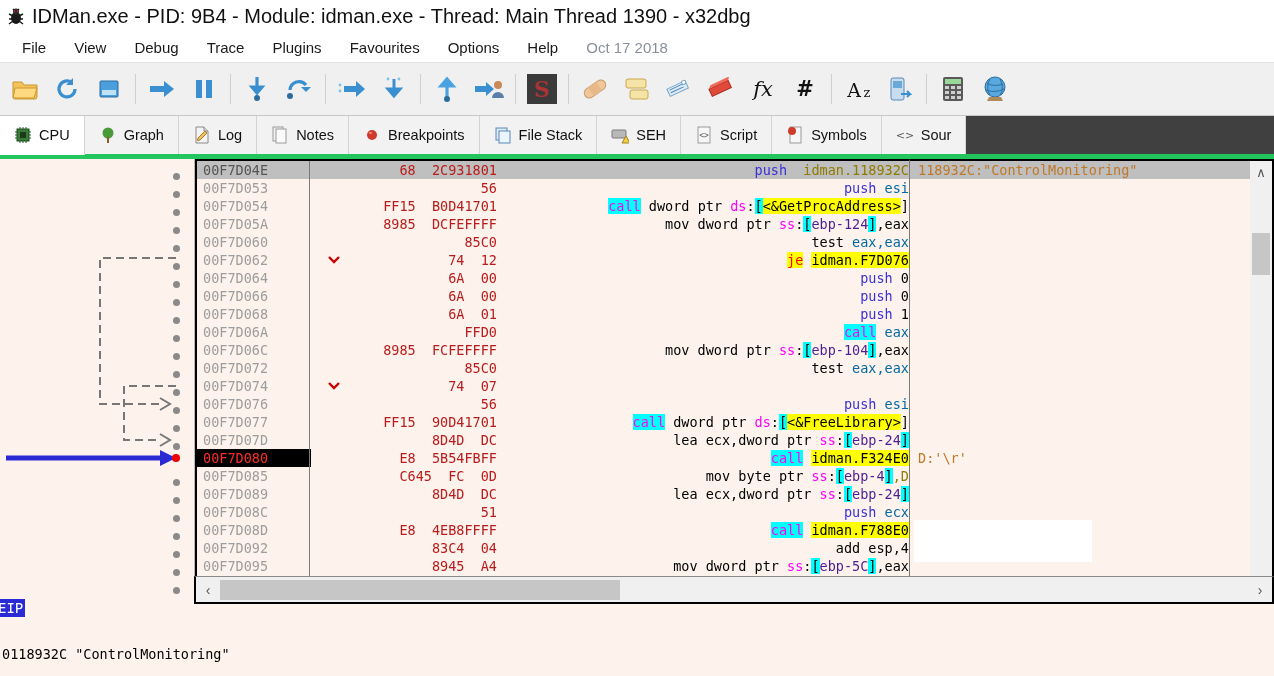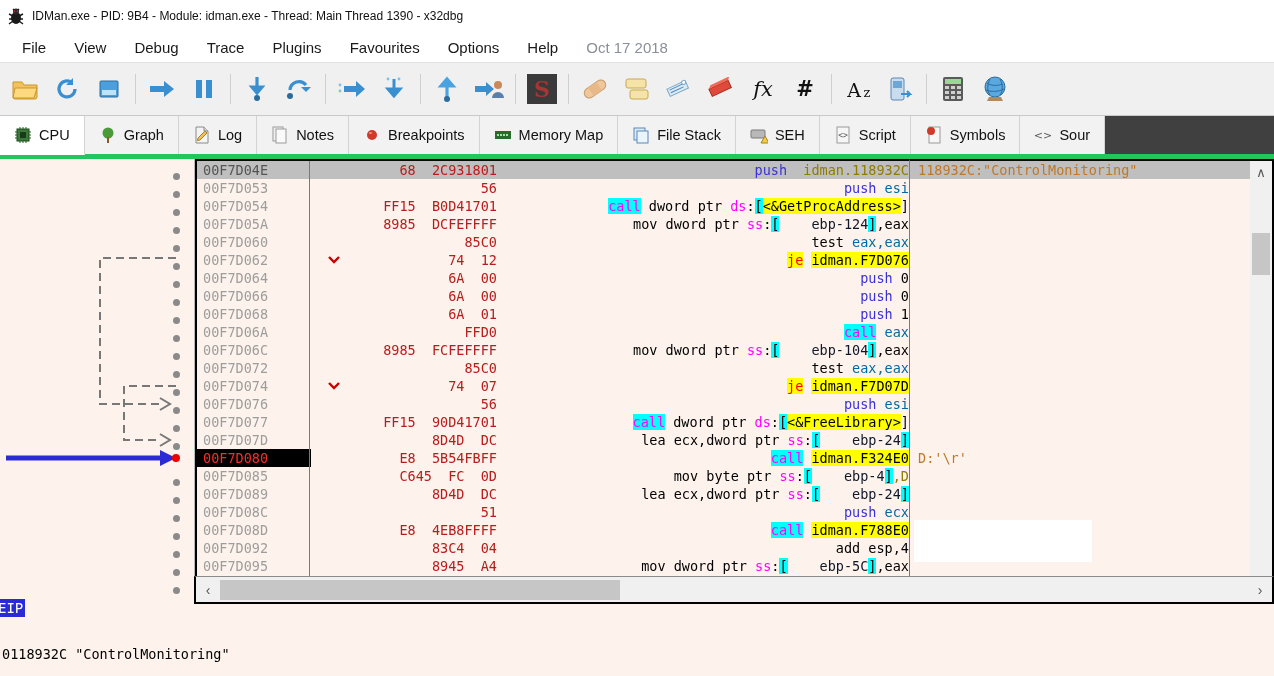--- a/index.html
+++ b/index.html
@@ -4,21 +4,21 @@
 <style>
   html,body{margin:0;padding:0;}
   body{
     width:1274px;height:676px;overflow:hidden;
     background:#fdf3ec;
     font-family:"Liberation Sans",sans-serif;
     font-size:13px;color:#000;
   }
   
   #titlebar{height:32px;background:#ffffff;display:flex;align-items:center;padding:0 0 0 6px;}
-  #titlebar .tbtext{font-size:12px;color:#111;white-space:nowrap;}
+  #titlebar .tbtext{font-size:20px;color:#111;white-space:nowrap;}
   .bug-icon{width:20px;height:20px;margin-right:6px;flex:0 0 auto;position:relative;}
   
   #menubar{height:30px;background:#ffffff;display:flex;align-items:center;padding-left:8px;}
   #menubar .mi{font-size:15px;color:#1a1a1a;padding:2px 14px;white-space:nowrap;cursor:default;}
   #menubar .mi.date{color:#8a9099;}
   
   #toolbar{height:52px;background:#f0f0f0;border-top:1px solid #e2e2e2;border-bottom:1px solid #c9c9c9;
            display:flex;align-items:center;padding-left:4px;}
   .tb-btn{width:42px;height:44px;display:flex;align-items:center;justify-content:center;flex:0 0 auto;}
   .tb-sep{width:1px;height:30px;background:#cfcfcf;margin:0 5px;flex:0 0 auto;}
@@ -41,21 +41,21 @@
   .drow.sel .c-gut,.drow.sel .c-bytes,.drow.sel .c-ins{background:#bfbfbf;}
   .drow.eip .c-addr{background:#000;color:#ff2a2a;}
   .vline{position:absolute;top:0;bottom:0;width:1px;background:#7a7a7a;}
   
   .m-push,.m-pop{color:#3a31d8;} .m-mov,.m-lea,.m-add,.m-test{color:#000;}
   .m-call{color:#ff00ff;background:#00ffff;}
   .m-je{color:#ff0000;background:#ffff00;}
   .op-mod{color:#8f7b00;} .op-reg{color:#0369a1;} .op-seg{color:#ff00ff;}
   .op-num{color:#000;}
   .hl-y{background:#ffff00;} .br{background:#00ffff;color:#000;}
-  .op-ebp{color:#0f172a;padding-left:32px;}
+  .op-ebp{color:#4c1d95;}
   
   #comments{width:340px;position:relative;background:#fdf3ec;border-top:2px solid #000;border-bottom:2px solid #000;
             border-left:1px solid #7a7a7a;}
   .cmt{height:18px;line-height:18px;padding-left:8px;font-family:"DejaVu Sans Mono",monospace;
        font-size:13.5px;color:#c07828;white-space:pre;}
   .cmt.sel{background:#bfbfbf;}
   #tooltipbox{position:absolute;left:4px;top:359px;width:178px;height:42px;background:#fff;}
   
   #vscroll{width:22px;background:#f0f0f0;border-top:2px solid #000;border-bottom:2px solid #000;
            border-right:2px solid #000;position:relative;}
@@ -301,32 +301,20 @@
           <rect x="5" y="3" width="10" height="14" fill="#fafafa" stroke="#9a9a9a"></rect>
         </svg></span>
     <span>Notes</span>
     </div>
   <div class="tab">
     <span class="tico"><svg width="18" height="18" viewBox="0 0 18 18">
           <circle cx="9" cy="9" r="5" fill="#d03a2a"></circle>
           <ellipse cx="7.5" cy="7" rx="1.6" ry="1" fill="#f09080"></ellipse>
         </svg></span>
     <span>Breakpoints</span>
-    </div>
-  <div class="tab">
-    <span class="tico"><svg width="18" height="18" viewBox="0 0 18 18">
-          <rect x="1" y="5" width="16" height="8" fill="#2a6a2a"></rect>
-          <g fill="#9ae89a">
-            <rect x="3" y="8" width="2" height="2"></rect>
-            <rect x="6" y="8" width="2" height="2"></rect>
-            <rect x="9" y="8" width="2" height="2"></rect>
-            <rect x="12" y="8" width="2" height="2"></rect>
-          </g>
-        </svg></span>
-    <span>Memory Map</span>
     </div>
   <div class="tab">
     <span class="tico"><svg width="18" height="18" viewBox="0 0 18 18">
           <rect x="2" y="2" width="11" height="12" fill="#dceaf5" stroke="#5a88b8"></rect>
           <rect x="5" y="5" width="11" height="12" fill="#eaf4fb" stroke="#5a88b8"></rect>
         </svg></span>
     <span>File Stack</span>
     </div>
   <div class="tab">
     <span class="tico"><svg width="18" height="18" viewBox="0 0 18 18">
@@ -412,21 +400,21 @@
               <path d="M1 1l5 5 5-5" stroke="#cc0000" stroke-width="2.4" fill="none"></path>
             </svg></span><span class="c-bytes">74  12</span><span class="c-ins"><span class="m-je">je</span><span class="op-num"> </span><span class="hl-y">idman.F7D076</span></span></div>
         <div class="drow"><span class="c-addr">00F7D064</span><span class="c-gut"></span><span class="c-bytes">6A  00</span><span class="c-ins"><span class="m-push">push</span><span class="op-num"> 0</span></span></div>
         <div class="drow"><span class="c-addr">00F7D066</span><span class="c-gut"></span><span class="c-bytes">6A  00</span><span class="c-ins"><span class="m-push">push</span><span class="op-num"> 0</span></span></div>
         <div class="drow"><span class="c-addr">00F7D068</span><span class="c-gut"></span><span class="c-bytes">6A  01</span><span class="c-ins"><span class="m-push">push</span><span class="op-num"> 1</span></span></div>
         <div class="drow"><span class="c-addr">00F7D06A</span><span class="c-gut"></span><span class="c-bytes">FFD0</span><span class="c-ins"><span class="m-call">call</span><span class="op-reg"> eax</span></span></div>
         <div class="drow"><span class="c-addr">00F7D06C</span><span class="c-gut"></span><span class="c-bytes">8985  FCFEFFFF</span><span class="c-ins"><span class="m-mov">mov</span><span class="op-num"> dword ptr </span><span class="op-seg">ss</span><span class="op-num">:</span><span class="br">[</span><span class="op-ebp">ebp-104</span><span class="br">]</span><span class="op-num">,eax</span></span></div>
         <div class="drow"><span class="c-addr">00F7D072</span><span class="c-gut"></span><span class="c-bytes">85C0</span><span class="c-ins"><span class="m-test">test</span><span class="op-reg"> eax,eax</span></span></div>
         <div class="drow"><span class="c-addr">00F7D074</span><span class="c-gut"><svg width="12" height="8" viewBox="0 0 12 8">
               <path d="M1 1l5 5 5-5" stroke="#cc0000" stroke-width="2.4" fill="none"></path>
-            </svg></span><span class="c-bytes">74  07</span><span class="c-ins"><span class="m-je">je</span><span class="op-num"> </span><span class="hl-y">idman.F7D07D</span></span></div>
+            </svg></span><span class="c-bytes">74  07</span></div>
         <div class="drow"><span class="c-addr">00F7D076</span><span class="c-gut"></span><span class="c-bytes">56</span><span class="c-ins"><span class="m-push">push</span><span class="op-reg"> esi</span></span></div>
         <div class="drow"><span class="c-addr">00F7D077</span><span class="c-gut"></span><span class="c-bytes">FF15  90D41701</span><span class="c-ins"><span class="m-call">call</span><span class="op-num"> dword ptr </span><span class="op-seg">ds</span><span class="op-num">:</span><span class="br">[</span><span class="hl-y">&lt;&amp;FreeLibrary&gt;</span><span class="op-num">]</span></span></div>
         <div class="drow"><span class="c-addr">00F7D07D</span><span class="c-gut"></span><span class="c-bytes">8D4D  DC</span><span class="c-ins"><span class="m-lea">lea</span><span class="op-num"> ecx,dword ptr </span><span class="op-seg">ss</span><span class="op-num">:</span><span class="br">[</span><span class="op-ebp">ebp-24</span><span class="br">]</span></span></div>
         <div class="drow eip"><span class="c-addr">00F7D080</span><span class="c-gut"></span><span class="c-bytes">E8  5B54FBFF</span><span class="c-ins"><span class="m-call">call</span><span class="op-num"> </span><span class="hl-y">idman.F324E0</span></span></div>
         <div class="drow"><span class="c-addr">00F7D085</span><span class="c-gut"></span><span class="c-bytes">C645  FC  0D</span><span class="c-ins"><span class="m-mov">mov</span><span class="op-num"> byte ptr </span><span class="op-seg">ss</span><span class="op-num">:</span><span class="br">[</span><span class="op-ebp">ebp-4</span><span class="br">]</span><span class="op-mod">,D</span></span></div>
         <div class="drow"><span class="c-addr">00F7D089</span><span class="c-gut"></span><span class="c-bytes">8D4D  DC</span><span class="c-ins"><span class="m-lea">lea</span><span class="op-num"> ecx,dword ptr </span><span class="op-seg">ss</span><span class="op-num">:</span><span class="br">[</span><span class="op-ebp">ebp-24</span><span class="br">]</span></span></div>
         <div class="drow"><span class="c-addr">00F7D08C</span><span class="c-gut"></span><span class="c-bytes">51</span><span class="c-ins"><span class="m-push">push</span><span class="op-reg"> ecx</span></span></div>
         <div class="drow"><span class="c-addr">00F7D08D</span><span class="c-gut"></span><span class="c-bytes">E8  4EB8FFFF</span><span class="c-ins"><span class="m-call">call</span><span class="op-num"> </span><span class="hl-y">idman.F788E0</span></span></div>
         <div class="drow"><span class="c-addr">00F7D092</span><span class="c-gut"></span><span class="c-bytes">83C4  04</span><span class="c-ins"><span class="m-add">add</span><span class="op-num"> esp,4</span></span></div>
         <div class="drow"><span class="c-addr">00F7D095</span><span class="c-gut"></span><span class="c-bytes">8945  A4</span><span class="c-ins"><span class="m-mov">mov</span><span class="op-num"> dword ptr </span><span class="op-seg">ss</span><span class="op-num">:</span><span class="br">[</span><span class="op-ebp">ebp-5C</span><span class="br">]</span><span class="op-num">,eax</span></span></div>

